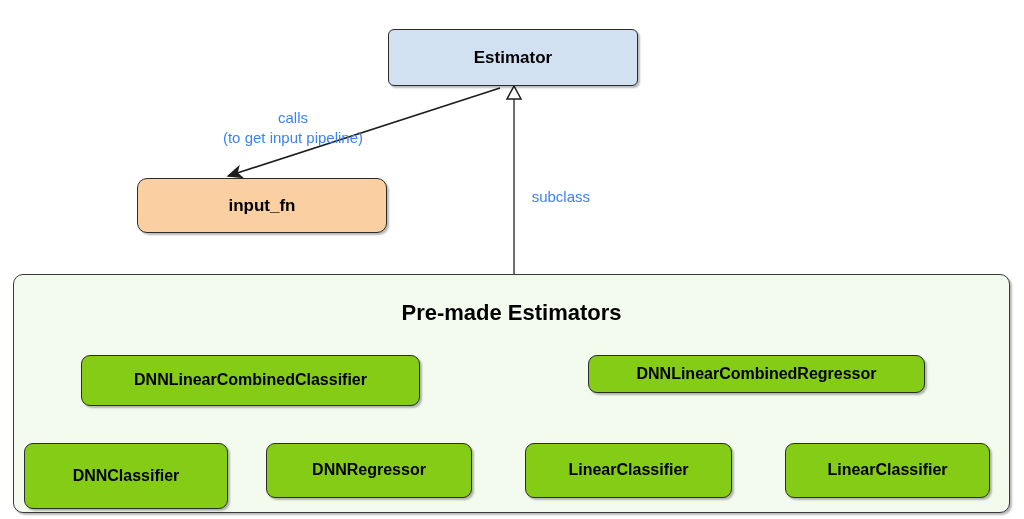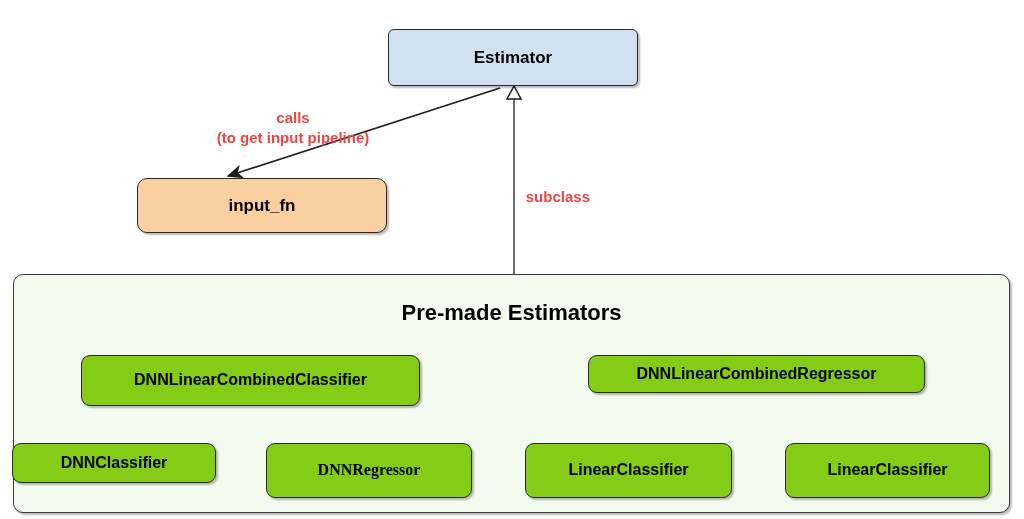--- a/index.html
+++ b/index.html
@@ -72,38 +72,38 @@
     font-weight: bold;
     color: #000000;
   }
   .node-green {
     background: #84cc16;
     font-size: 16px;
     border-radius: 9px;
   }
   .n-dlcc { left: 81px;  top: 355px; width: 339px; height: 51px; }
   .n-dlcr { left: 588px; top: 355px; width: 337px; height: 38px; }
-  .n-dnnc { left: 12px;  top: 443px; width: 204px; height: 40px; }
-  .n-dnnr { left: 266px; top: 443px; width: 206px; height: 55px; font-family: Liberation Serif, serif; }
+  .n-dnnc { left: 24px;  top: 443px; width: 204px; height: 66px; }
+  .n-dnnr { left: 266px; top: 443px; width: 206px; height: 55px; }
   .n-lc1  { left: 525px; top: 443px; width: 207px; height: 55px; }
   .n-lc2  { left: 785px; top: 443px; width: 205px; height: 55px; }
 
   .edge-layer {
     position: absolute;
     left: 0;
     top: 0;
     width: 1024px;
     height: 519px;
     pointer-events: none;
   }
   .edge-label {
     position: absolute;
     font-size: 15px;
-    font-weight: bold;
-    color: #ef4444;
+    font-weight: normal;
+    color: #3b82f6;
     text-align: center;
     white-space: pre;
     line-height: 1.35;
   }
   .lbl-calls {
     left: 183px;
     top: 108px;
     width: 220px;
   }
   .lbl-subclass {

